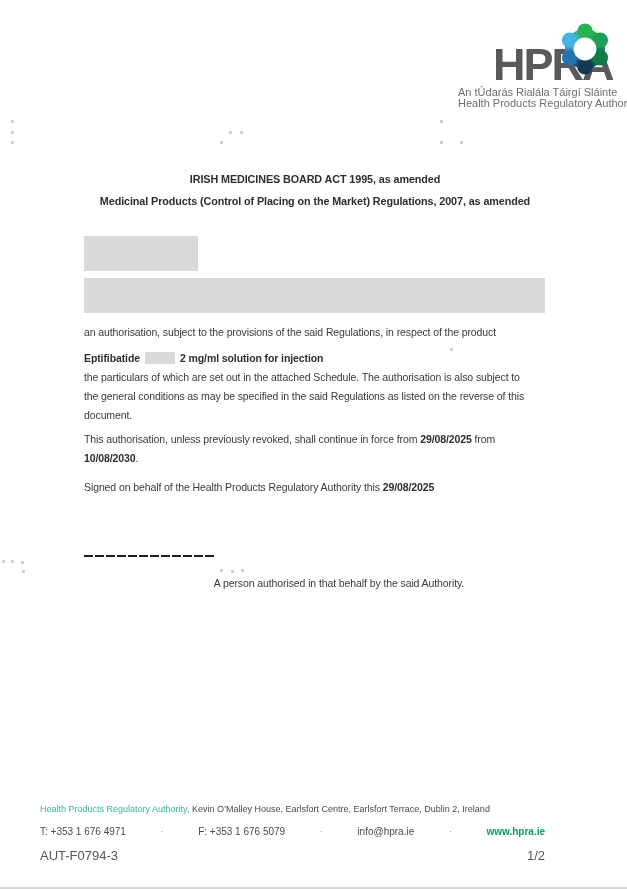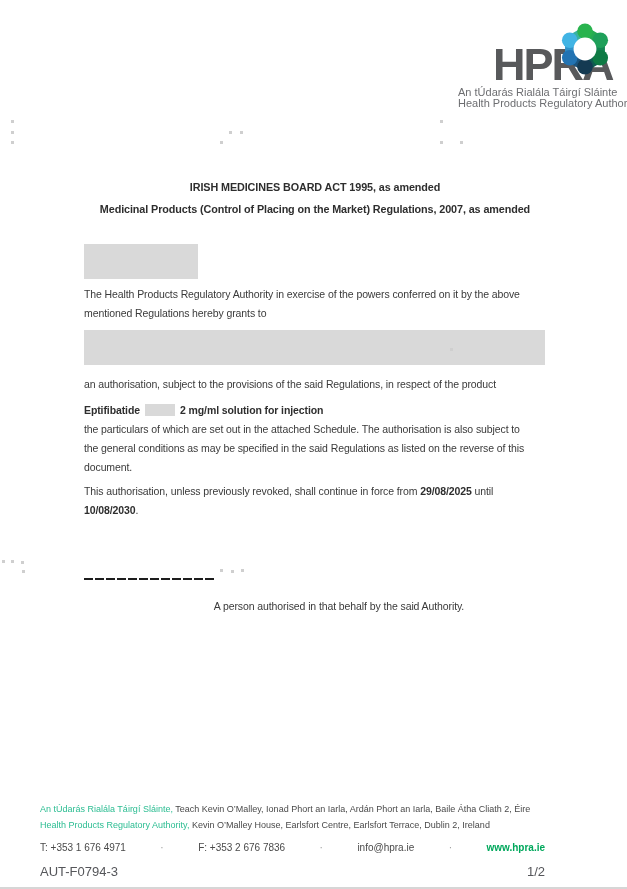--- a/index.html
+++ b/index.html
@@ -20,21 +20,21 @@
     position:absolute; left:4px; top:18px;
     font-size:45px; font-weight:700; color:#58595b; letter-spacing:-2px;
     line-height:1;
     margin-left:36px;
   }
   .hpra-mark { position:absolute; left:105px; top:-2px; width:54px; height:54px; }
   .logo-captions { position:absolute; left:5px; top:63px; width:160px;
     font-size:11px; line-height:11px; color:#6d6e71; white-space:nowrap; }
 
   
-  .content { position:absolute; left:84px; top:16px; width:462px;
+  .content { position:absolute; left:84px; top:8px; width:462px;
     font-size:10.5px; line-height:19px; letter-spacing:-0.1px; }
   .heading { text-align:center; font-weight:700; white-space:nowrap; font-size:10.8px; color:#2e2e2e; }
   .heading-1 { margin-top:162px; }
   .heading-2 { margin-top:3px; }
   .redaction-lg { background:#d9d9d9; height:35px; }
   .redaction-1 { width:114px; margin-top:25px; }
   .redaction-2 { width:461px; margin-top:7px; }
   .para { white-space:pre-line; width:510px; }
   .para-grants   { margin-top:6px; }
   .para-auth     { margin-top:10px; }
@@ -97,50 +97,48 @@
       <div>Health Products Regulatory Authority</div>
     </div>
   </div>
 
   <div class="content">
     <div class="heading heading-1">IRISH MEDICINES BOARD ACT 1995, as amended</div>
     <div class="heading heading-2">Medicinal Products (Control of Placing on the Market) Regulations, 2007, as amended</div>
 
     <div class="redaction-lg redaction-1"></div>
 
-    <p class="para para-grants">The Health Products Regulatory Authority in exercise of the powers conferred on it by the above
-mentioned Regulations hereby grants to</p>
 
     <div class="redaction-lg redaction-2"></div>
 
     <p class="para para-auth">an authorisation, subject to the provisions of the said Regulations, in respect of the product</p>
 
     <p class="product-line"><span>Eptifibatide</span><span class="redaction-sm"></span><span>2 mg/ml solution for injection</span></p>
 
     <p class="para para-partic">the particulars of which are set out in the attached Schedule. The authorisation is also subject to
 the general conditions as may be specified in the said Regulations as listed on the reverse of this
 document.</p>
 
-    <p class="para para-force"><span>This authorisation, unless previously revoked, shall continue in force from </span><span class="bold">29/08/2025</span><span> until
+    <p class="para para-force"><span>This authorisation, unless previously revoked, shall continue in force from </span><span class="bold">29/08/2025</span><span> from
 </span><span class="bold">10/08/2030</span><span>.</span></p>
 
+    <p class="para para-signed"><span>Signed on behalf of the Health Products Regulatory Authority this </span><span class="bold">29/08/2025</span></p>
 
     <div class="signature-line"></div>
 
     <p class="para sig-caption">A person authorised in that behalf by the said Authority.</p>
   </div>
 
   <div class="footer">
-    <div class="addr"><span class="green">An tÚdarás Rialála Táirgí Sláinte,</span><span> Teach Kevin O’Malley, Ionad Phort an Iarla, Ardán Phort an Iarla, Baile Átha Cliath 2, Éire</span></div>
     <div class="addr"><span class="green">Health Products Regulatory Authority,</span><span> Kevin O’Malley House, Earlsfort Centre, Earlsfort Terrace, Dublin 2, Ireland</span></div>
 
     <div class="contact-row">
       <span>T: +353 1 676 4971</span>
       <span class="bullet">·</span>
-      <span>F: +353 2 676 7836</span>
+      <span>F: +353 1 676 5079</span>
       <span class="bullet">·</span>
       <span>info@hpra.ie</span>
       <span class="bullet">·</span>
       <span class="website">www.hpra.ie</span>
     </div>
 
     <div class="docref-row">
       <span>AUT-F0794-3</span>
       <span>1/2</span>
     </div>

